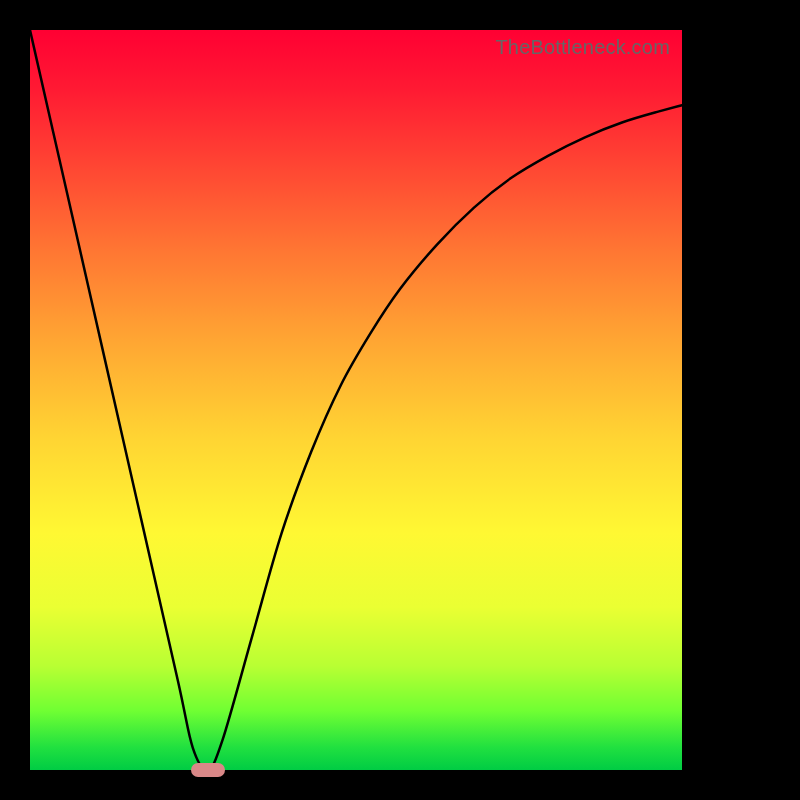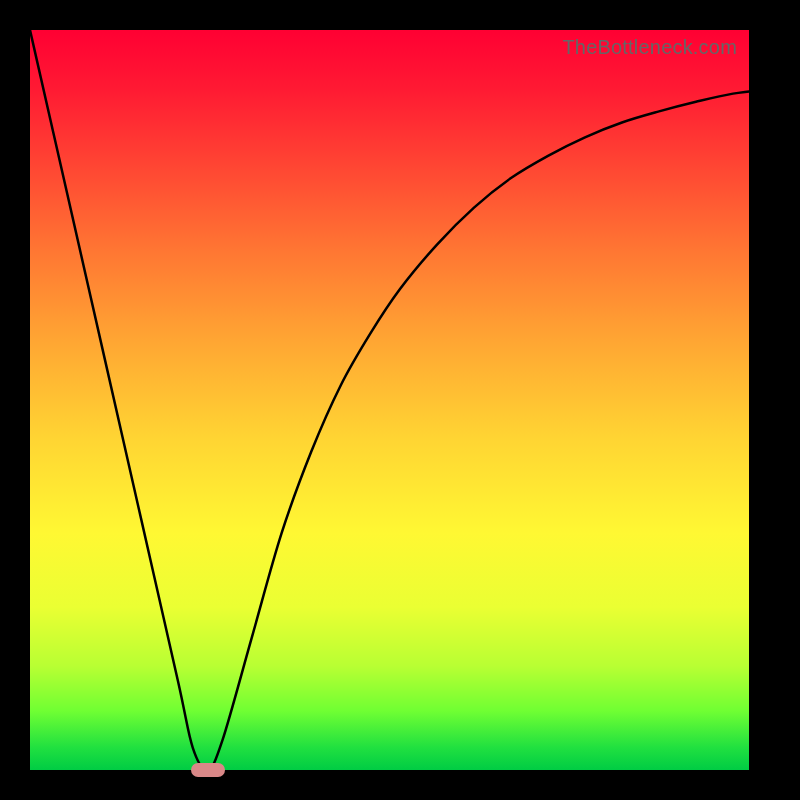--- a/index.html
+++ b/index.html
@@ -14,21 +14,21 @@
   .frame {
     position: relative;
     width: 800px;
     height: 800px;
     background: #000;
   }
   .plot-area {
     position: absolute;
     left: 30px;
     top: 30px;
-    width: 719px;
+    width: 652px;
     height: 740px;
     
     background: linear-gradient(to bottom,
       #ff0033 0%,
       #ff1a33 8%,
       #ff4433 18%,
       #ff7733 30%,
       #ffa633 42%,
       #ffd433 55%,
       #fff833 68%,

